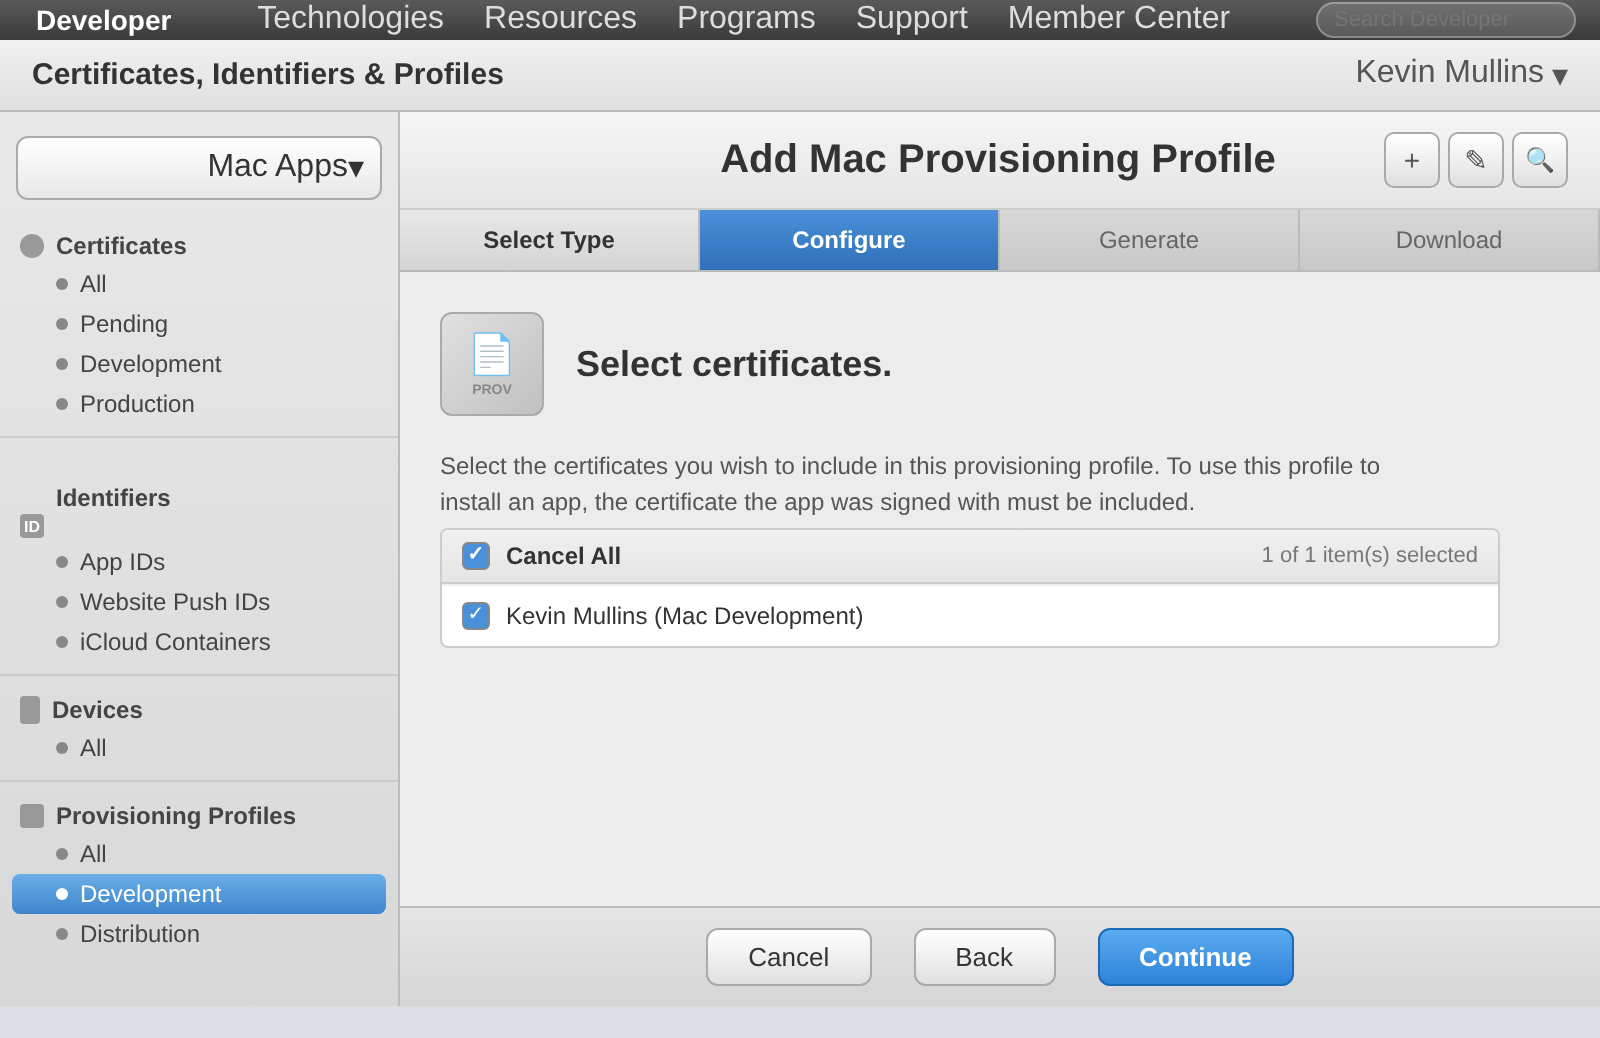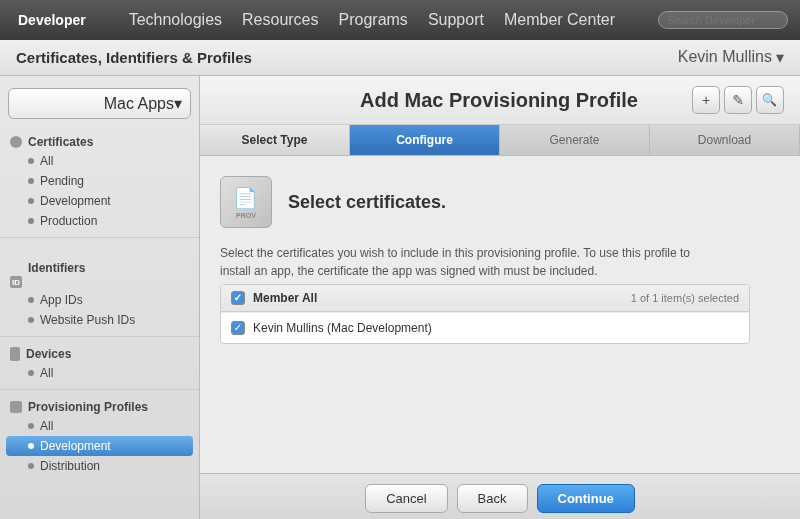--- a/index.html
+++ b/index.html
@@ -1,21 +1,21 @@
 <!DOCTYPE html>
 <html><head>
   <meta charset="utf-8">
   <style>
     * { box-sizing: border-box; margin: 0; padding: 0; }
     body { font-family: -apple-system, "Helvetica Neue", Arial, sans-serif; font-size: 13px; background: #dce0e5; width: 800px; height: 519px; overflow: hidden; }
 
     
     .top-nav {
       background: linear-gradient(to bottom, #5a5a5a, #3a3a3a);
-      height: 40px;
+      height: 20px;
       display: flex;
       align-items: center;
       padding: 0 12px;
       gap: 24px;
     }
     .top-nav-logo {
       display: flex;
       align-items: center;
       gap: 6px;
       color: #fff;
@@ -314,21 +314,21 @@
       line-height: 1;
     }
 
     
     .footer-buttons {
       background: linear-gradient(to bottom, #e5e5e5, #d5d5d5);
       border-top: 1px solid #bbb;
       padding: 10px 16px;
       display: flex;
       justify-content: center;
-      gap: 9px;
+      gap: 21px;
     }
     .btn {
       padding: 6px 20px;
       border-radius: 6px;
       font-size: 13px;
       cursor: pointer;
       border: 1px solid #aaa;
     }
     .btn-default {
       background: linear-gradient(to bottom, #fff, #e0e0e0);
@@ -385,20 +385,21 @@
     <div class="sidebar-item">Production</div>
 
     <div class="sidebar-divider"></div>
 
     <div class="sidebar-section-header">
       <span class="section-icon" style="background:#999; width:12px; height:12px; border-radius:2px; font-size:8px; display:inline-flex; align-items:center; justify-content:center; color:#fff;margin-top:28px;">ID</span>
       <span>Identifiers</span>
     </div>
     <div class="sidebar-item">App IDs</div>
     <div class="sidebar-item">Website Push IDs</div>
+    <div class="sidebar-item">iCloud Containers</div>
 
     <div class="sidebar-divider"></div>
 
     <div class="sidebar-section-header">
       <span class="section-icon" style="background:#999; width:10px; height:14px; border-radius:2px;"></span>
       <span>Devices</span>
     </div>
     <div class="sidebar-item">All</div>
 
     <div class="sidebar-divider"></div>
@@ -442,21 +443,21 @@
       </div>
 
       <p class="description-text">Select the certificates you wish to include in this provisioning profile. To use this profile to install an app, the certificate the app was signed with must be included.</p>
 
       <div class="cert-table">
         <div class="cert-table-header">
           <div class="cert-table-header-left">
             <div class="checkbox">
               <span class="checkbox-check">✓</span>
             </div>
-            <span>Member All</span>
+            <span>Cancel All</span>
           </div>
           <span style="font-size:11px; color:#777; font-weight:normal;">1 of 1 item(s) selected</span>
         </div>
         <div class="cert-row">
           <div class="checkbox">
             <span class="checkbox-check">✓</span>
           </div>
           <span>Kevin Mullins (Mac Development)</span>
         </div>
       </div>

